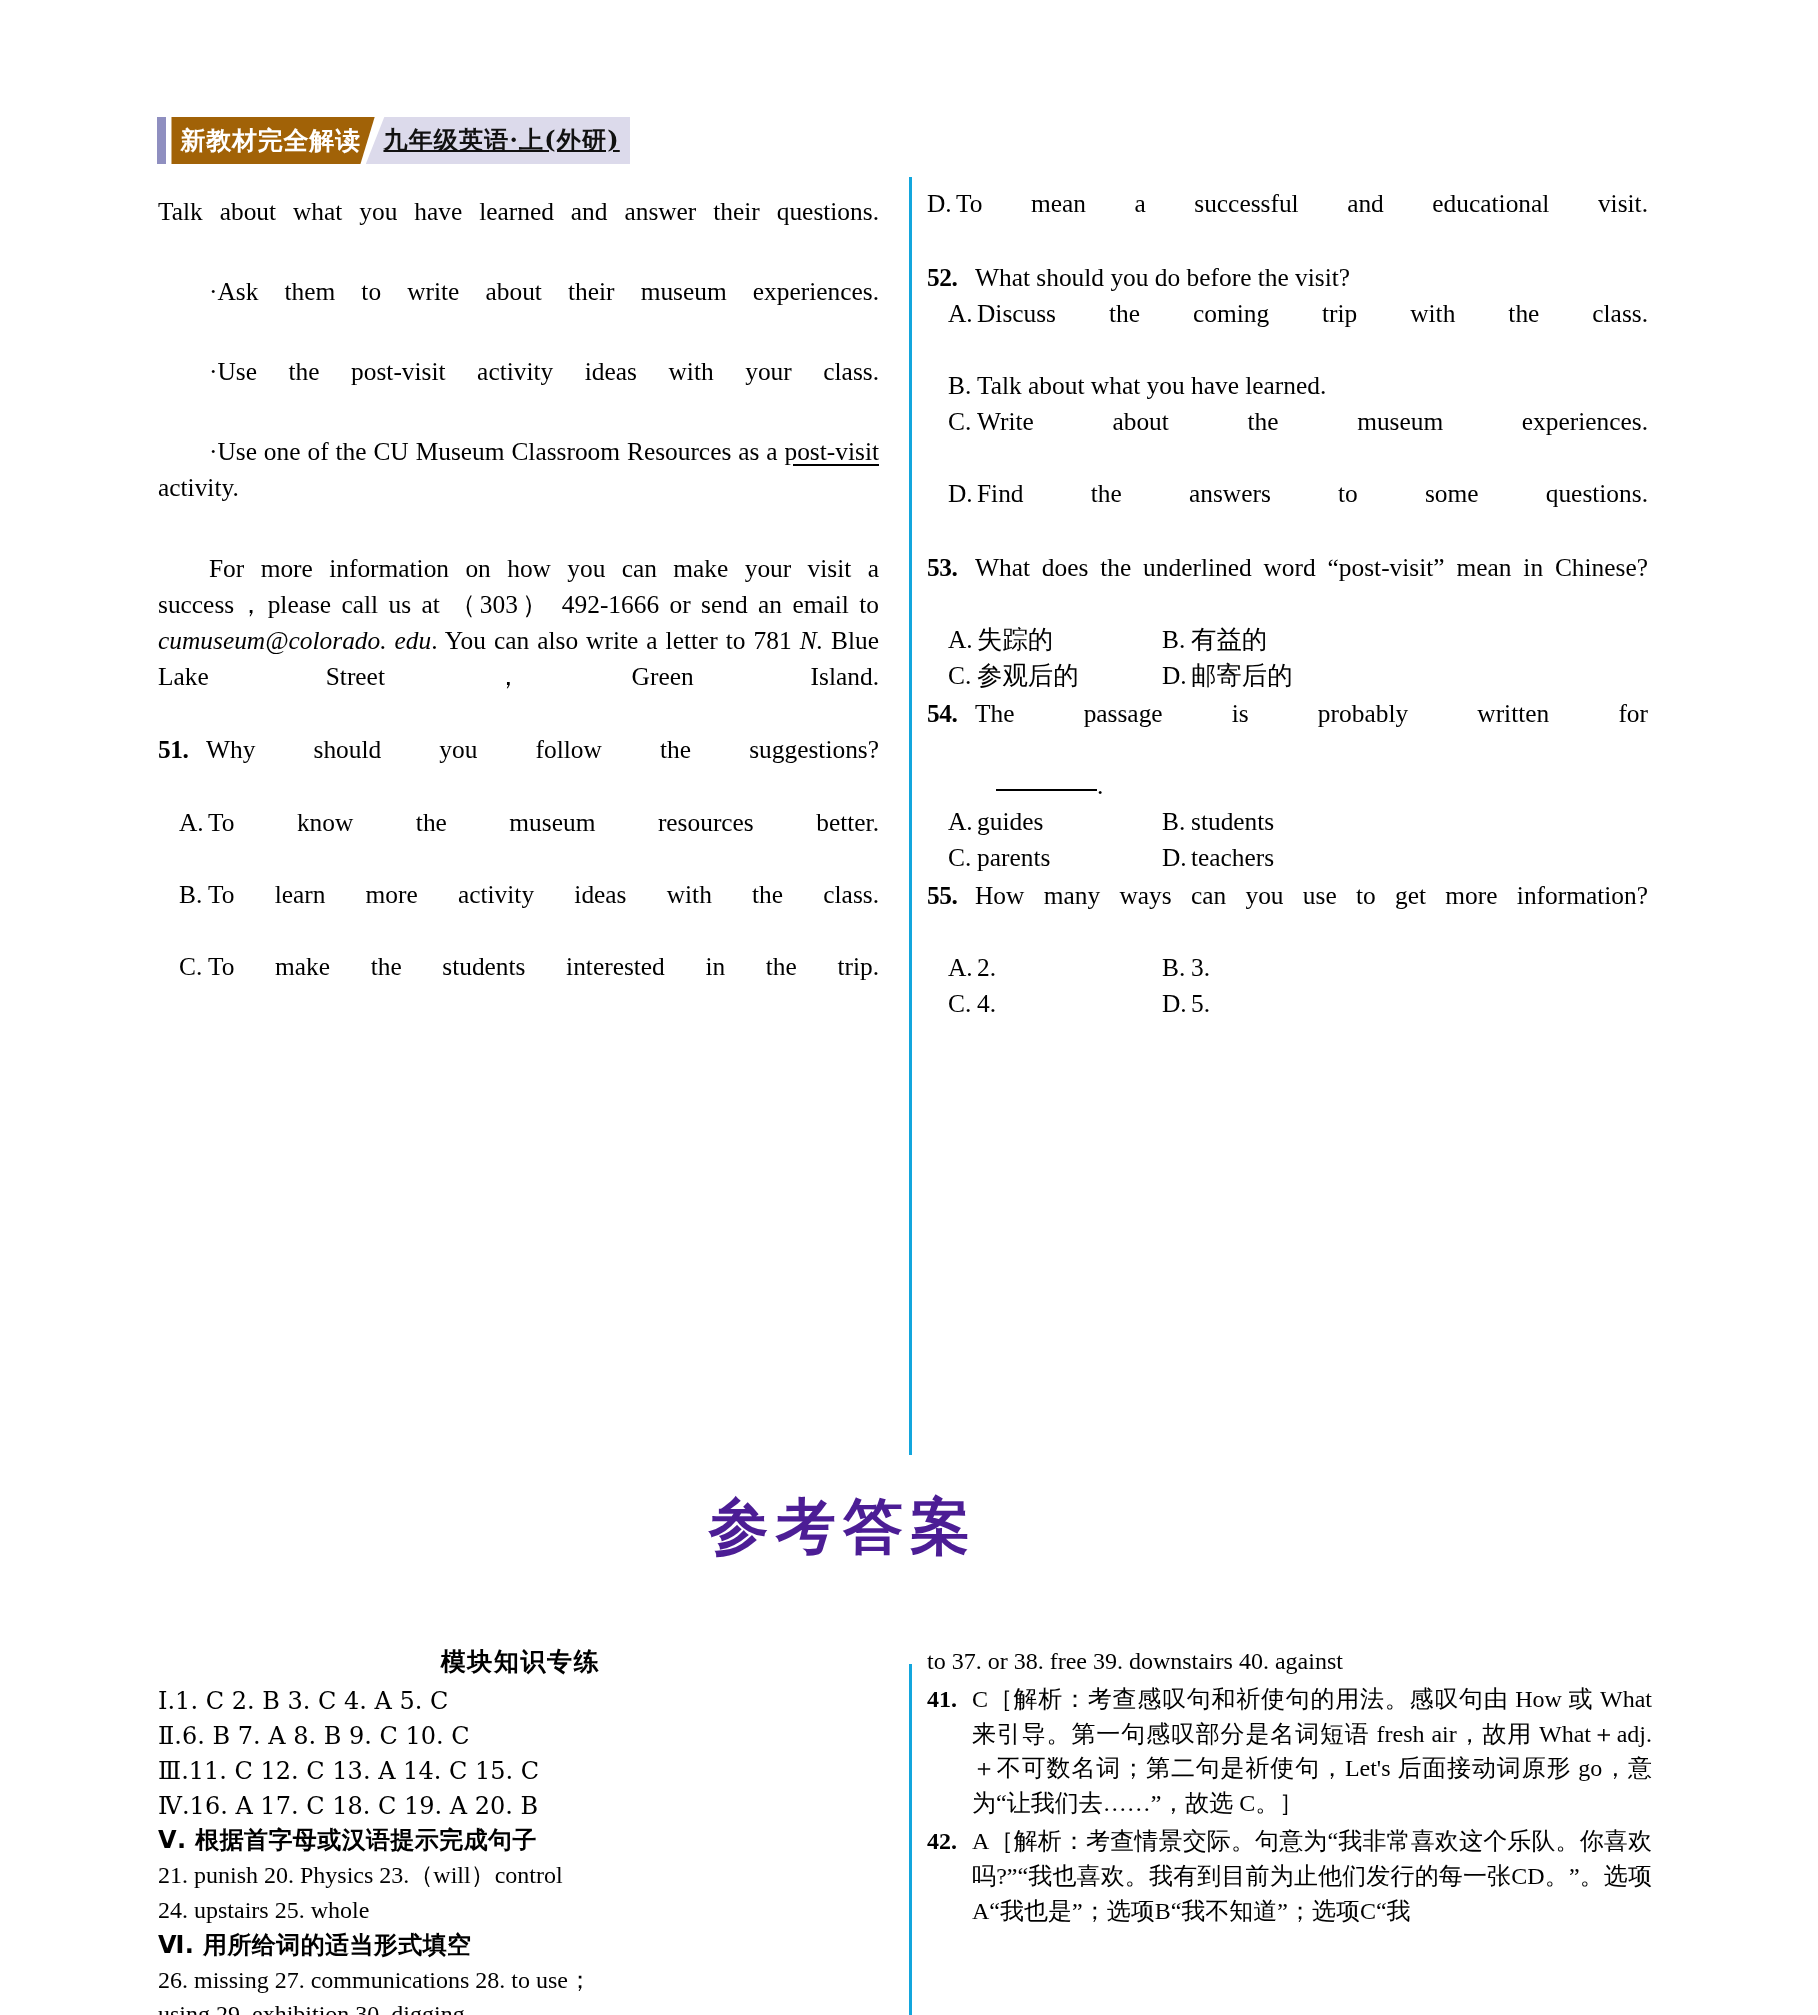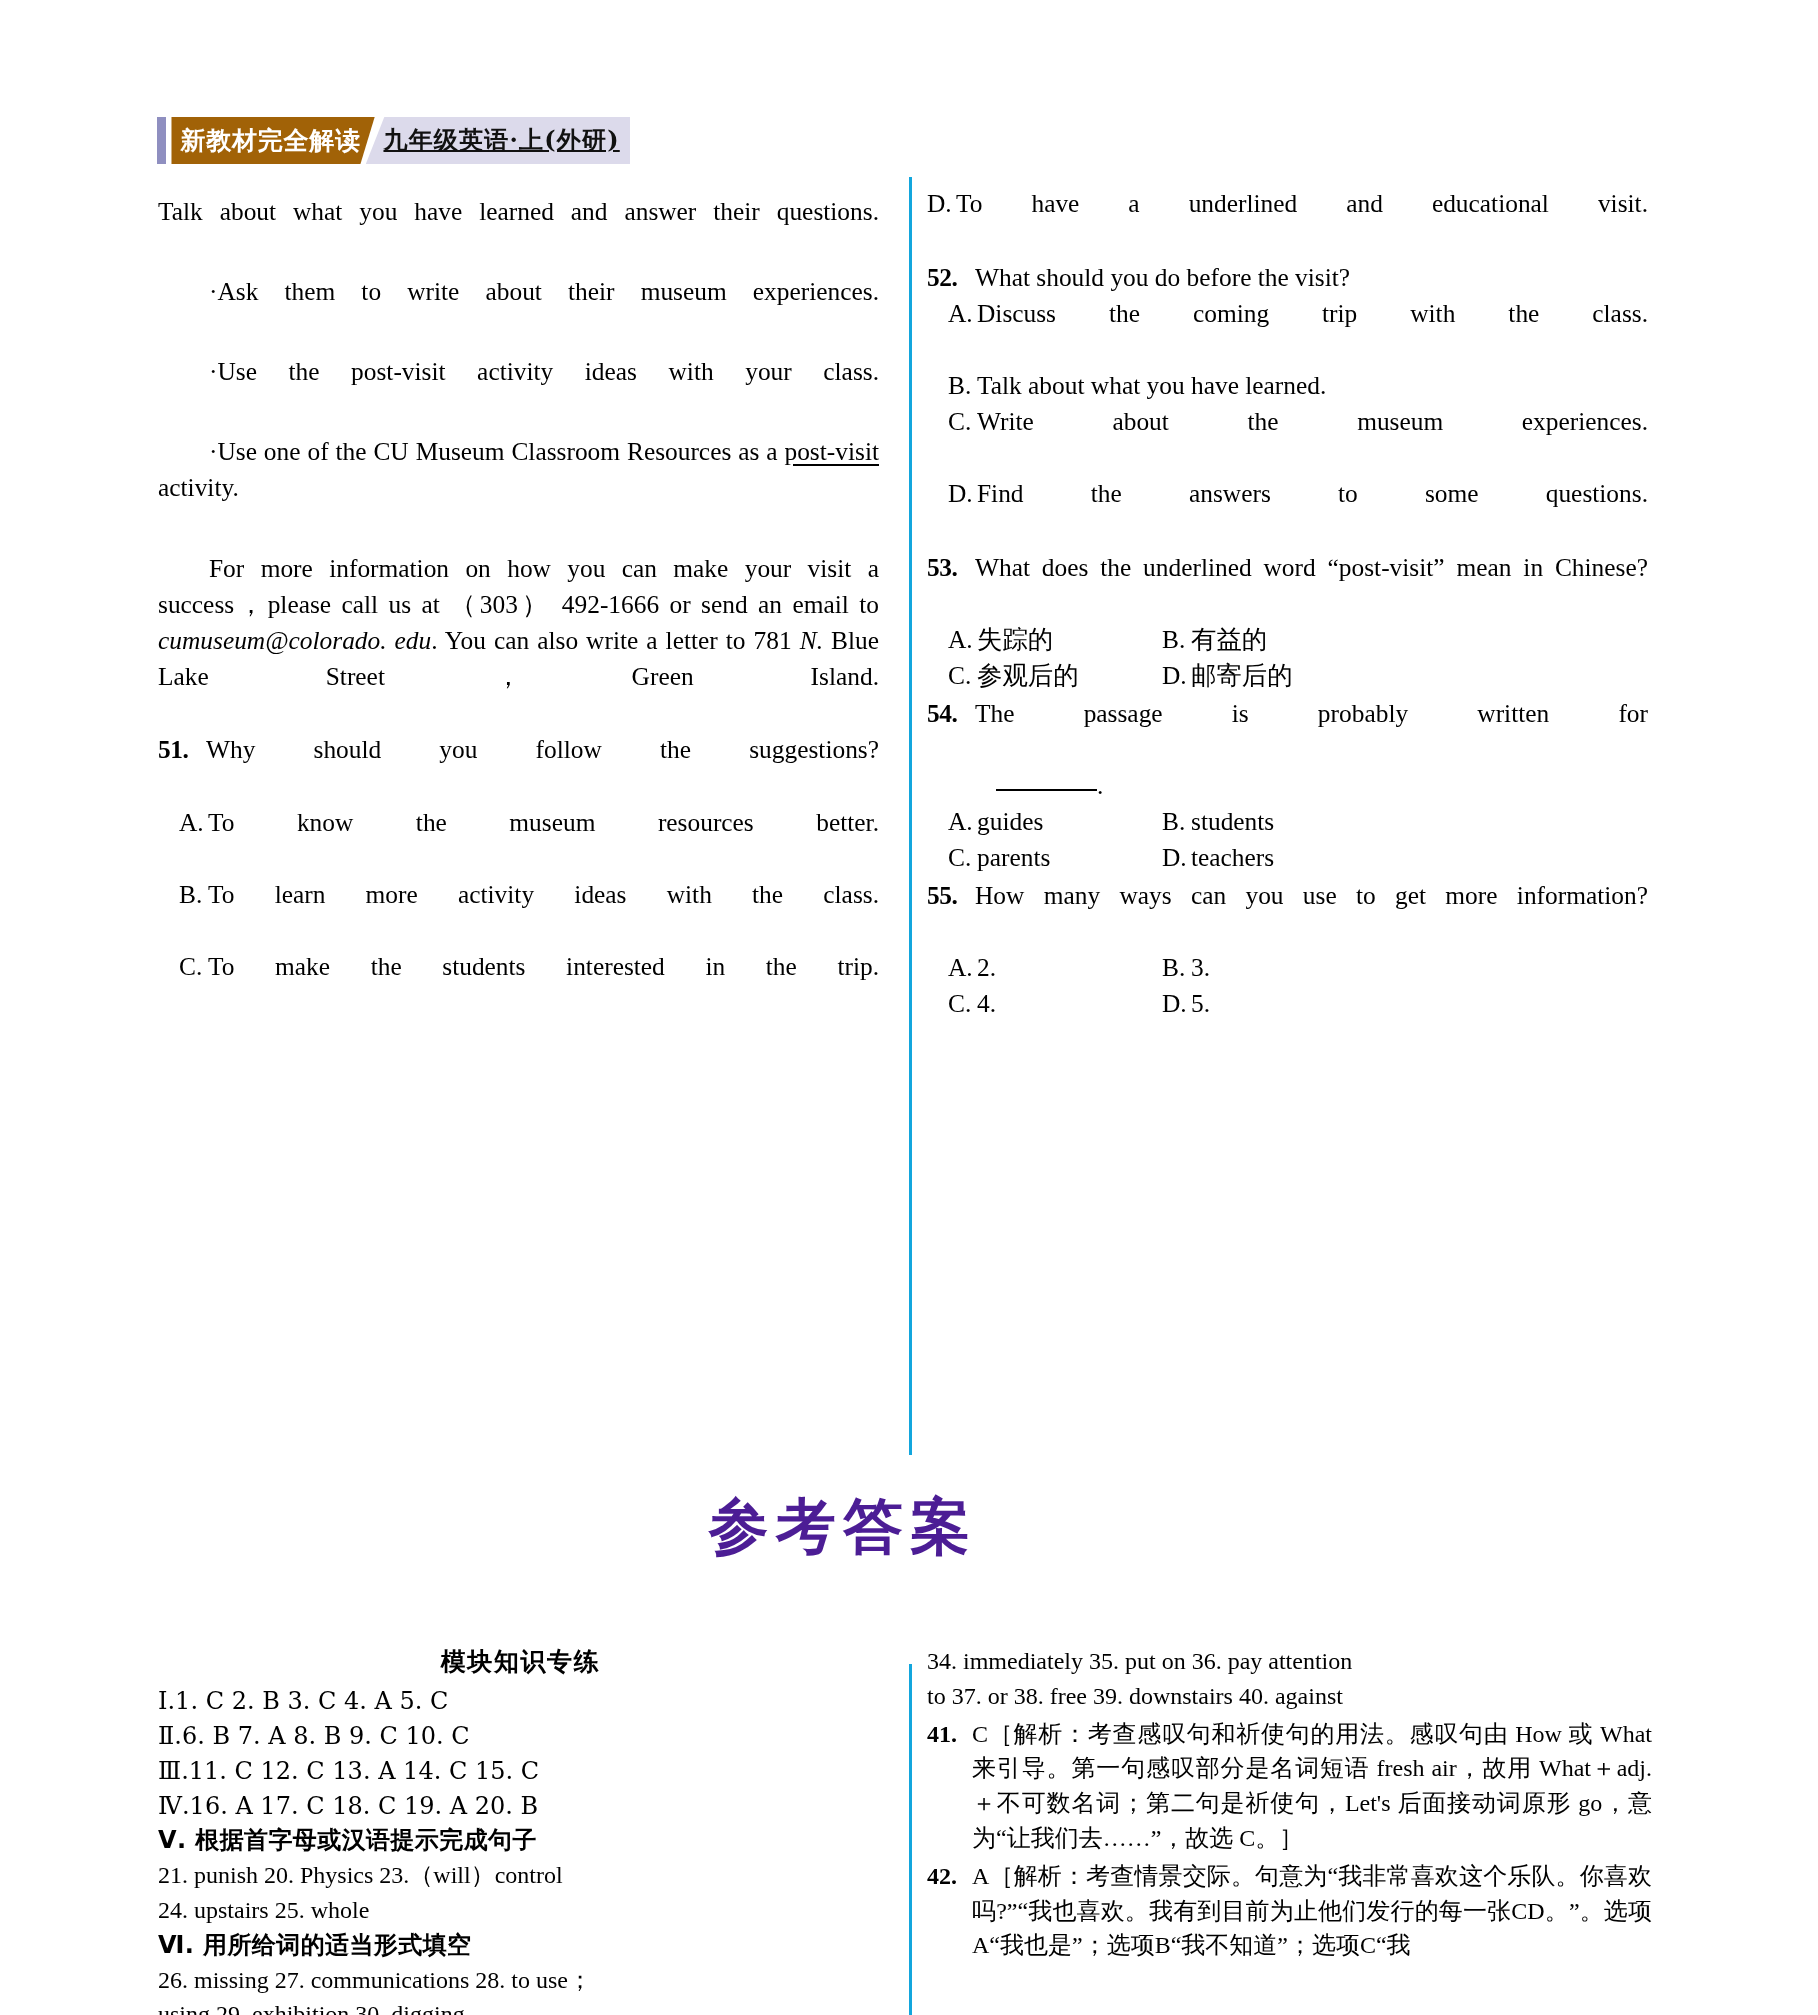--- a/index.html
+++ b/index.html
@@ -232,21 +232,21 @@
     <div class="opt-key">C.</div>
     <div class="opt-text spread">To make the students interested in the trip.</div>
   </div>
 
 </div>
 
 <div class="col" id="col-right-top">
 
   <div class="opt" style="padding-left:0">
     <div class="opt-key">D.</div>
-    <div class="opt-text spread">To have a underlined and educational visit.</div>
+    <div class="opt-text spread">To mean a successful and educational visit.</div>
   </div>
 
   <div class="q">
     <div class="q-num">52.</div>
     <div class="q-body">
       <div>What should you do before the visit?</div>
     </div>
   </div>
   <div class="opt">
     <div class="opt-key">A.</div>
@@ -363,21 +363,20 @@
   <div class="ans-line">21. punish   20. Physics   23.（will）control</div>
   <div class="ans-line">24. upstairs   25. whole</div>
 
   <div class="cn-head">Ⅵ. 用所给词的适当形式填空</div>
   <div class="ans-line">26. missing   27. communications   28. to use；</div>
   <div class="ans-line">using   29. exhibition   30. digging</div>
 
 </div>
 
 <div class="acol" id="acol-right">
-  <div class="ans-line">34. immediately   35. put on   36. pay attention</div>
   <div class="ans-line">to   37. or   38. free   39. downstairs   40. against</div>
 
 
   <div class="expl">
     <div class="expl-num">41.</div>
     <div class="expl-body">
       <span>C</span><span>［解析：考查感叹句和祈使句的用法。感叹句由 How 或 What 来引导。第一句感叹部分是名词短语 fresh air，故用 What＋adj. ＋不可数名词；第二句是祈使句，Let's 后面接动词原形 go，意为“让我们去……”，故选 C。］</span>
     </div>
   </div>
 

